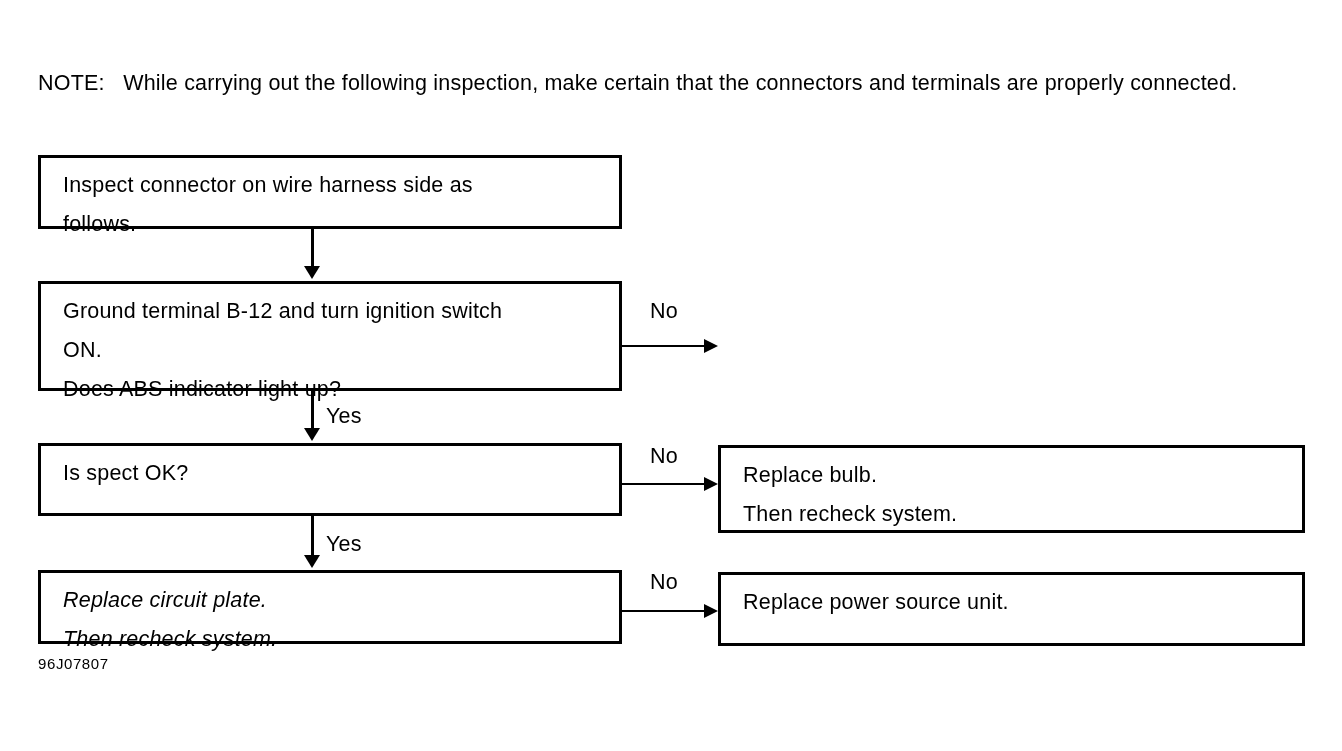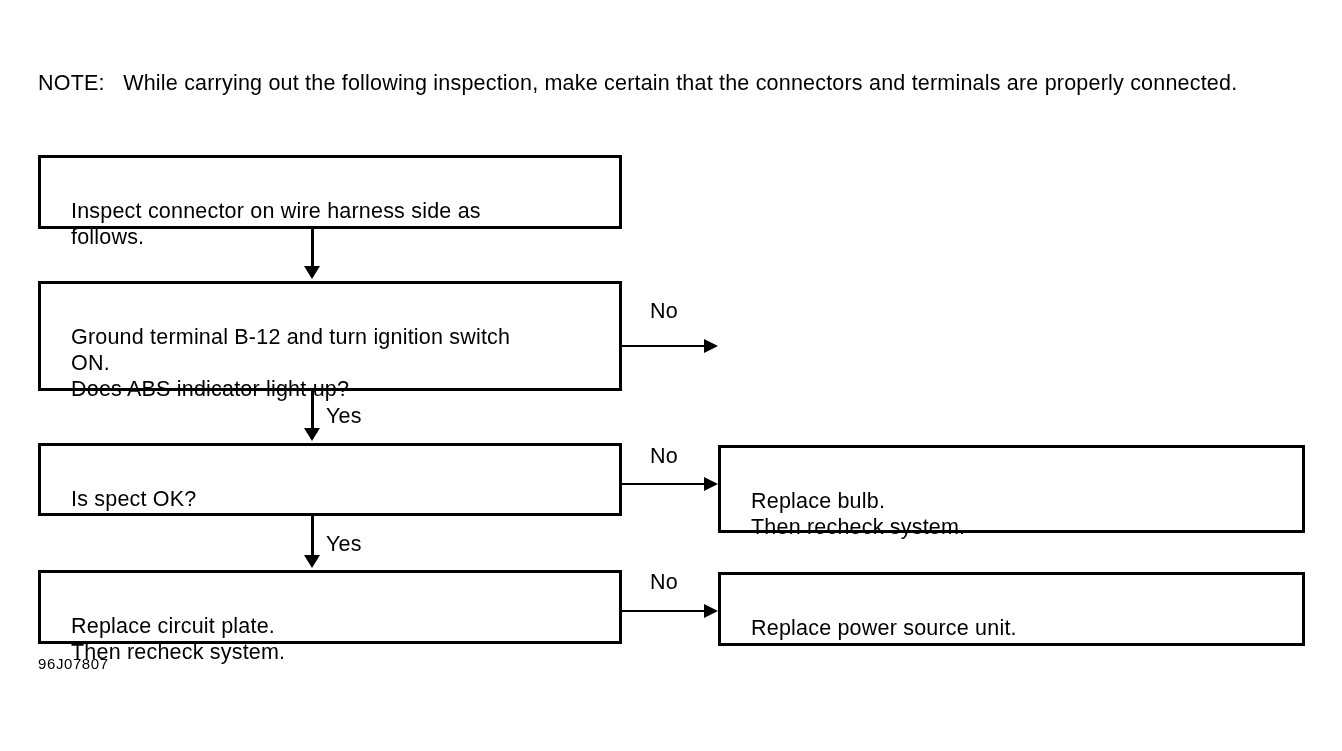--- a/index.html
+++ b/index.html
@@ -36,40 +36,39 @@
 
   
   .box {
     position: absolute;
     box-sizing: border-box;
     border: 3px solid #000;
     background: #fff;
   }
   .box .txt {
     position: absolute;
-    left: 30px;
+    left: 22px;
     top: 8px;
     right: 8px;
     font-size: 21.5px;
-    line-height: 26px;
+    line-height: 39px;
     letter-spacing: 0.2px;
     white-space: pre-wrap;
-    margin-top: 32px;
   }
 
   
   .col-left  { left: 38px;  width: 584px; }
   .col-right { left: 718px; width: 587px; }
 
   .row1 { top: 155px; height: 74px; }
   .row2 { top: 281px; height: 110px; padding-left: 8px; }
   .row2r{ top: 283px; height: 108px; }
   .row3 { top: 443px; height: 73px; }
   .row3r{ top: 445px; height: 88px; }
-  .row4 { top: 570px; height: 74px; }
+  .row4 { top: 570px; height: 74px; font-style: italic; }
   .row4r{ top: 572px; height: 74px; }
 
   
   .vline {
     position: absolute;
     left: 311px;
     width: 3px;
     background: #000;
   }
   .varrow {

